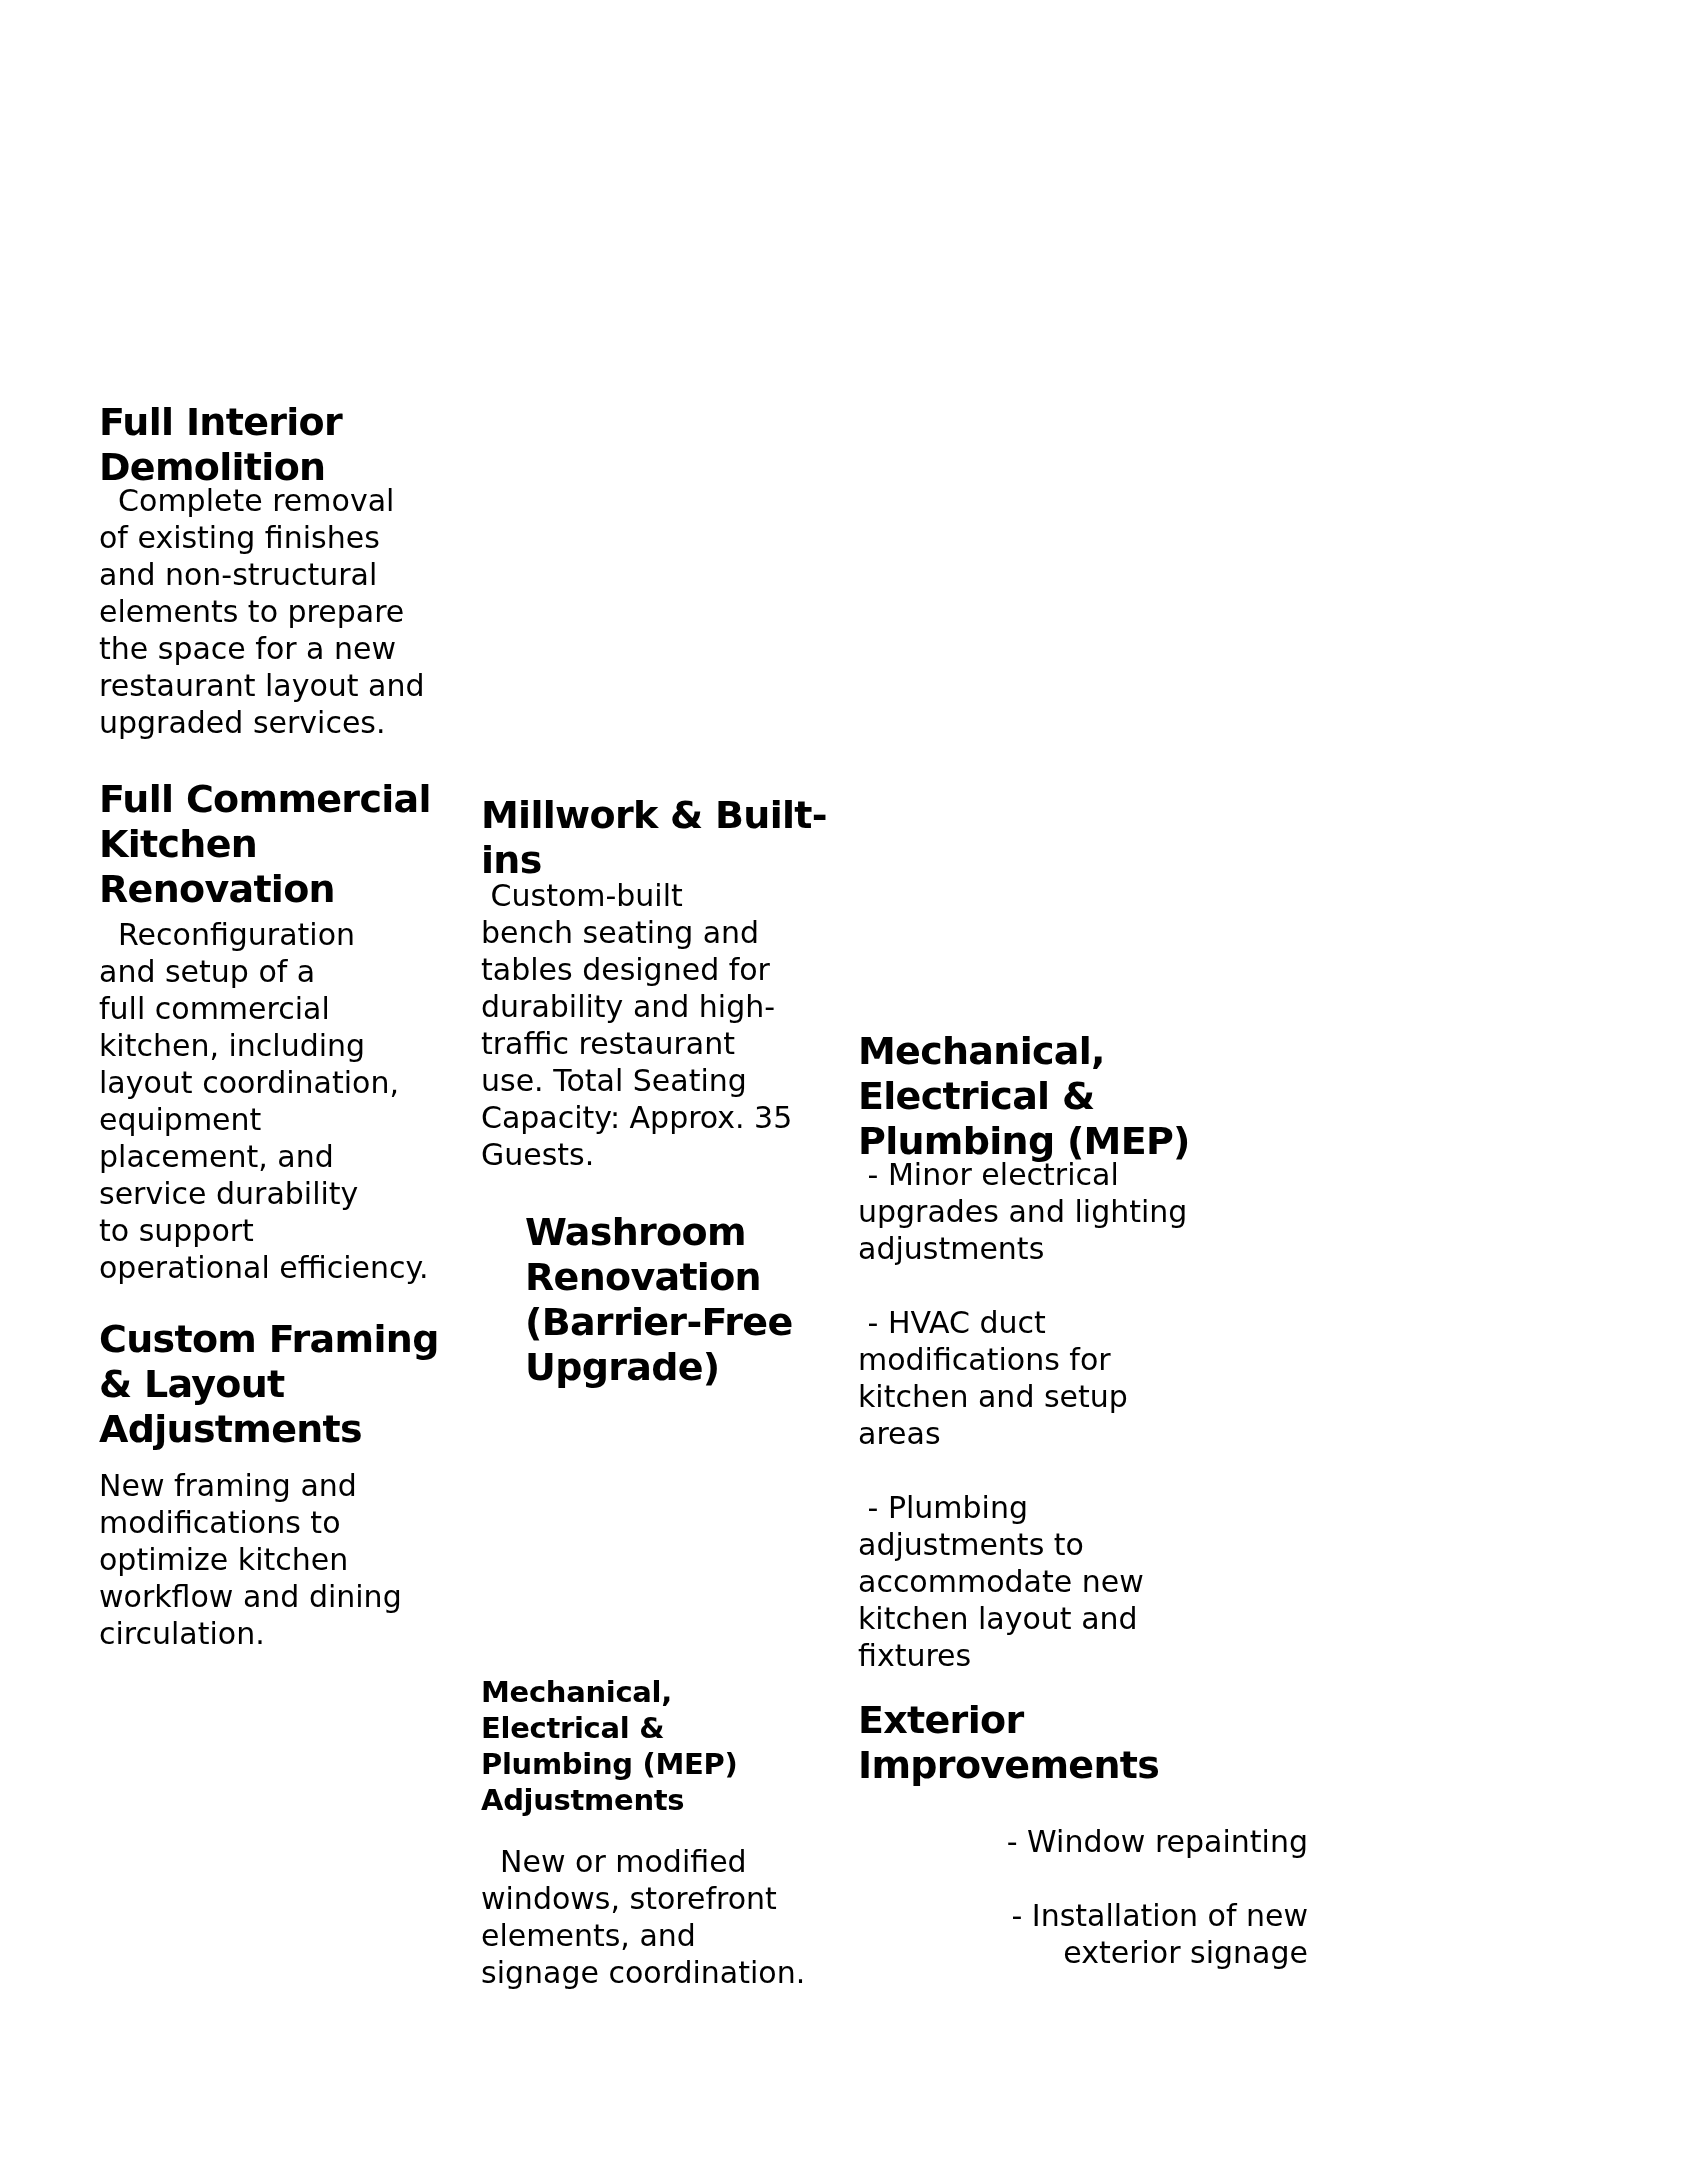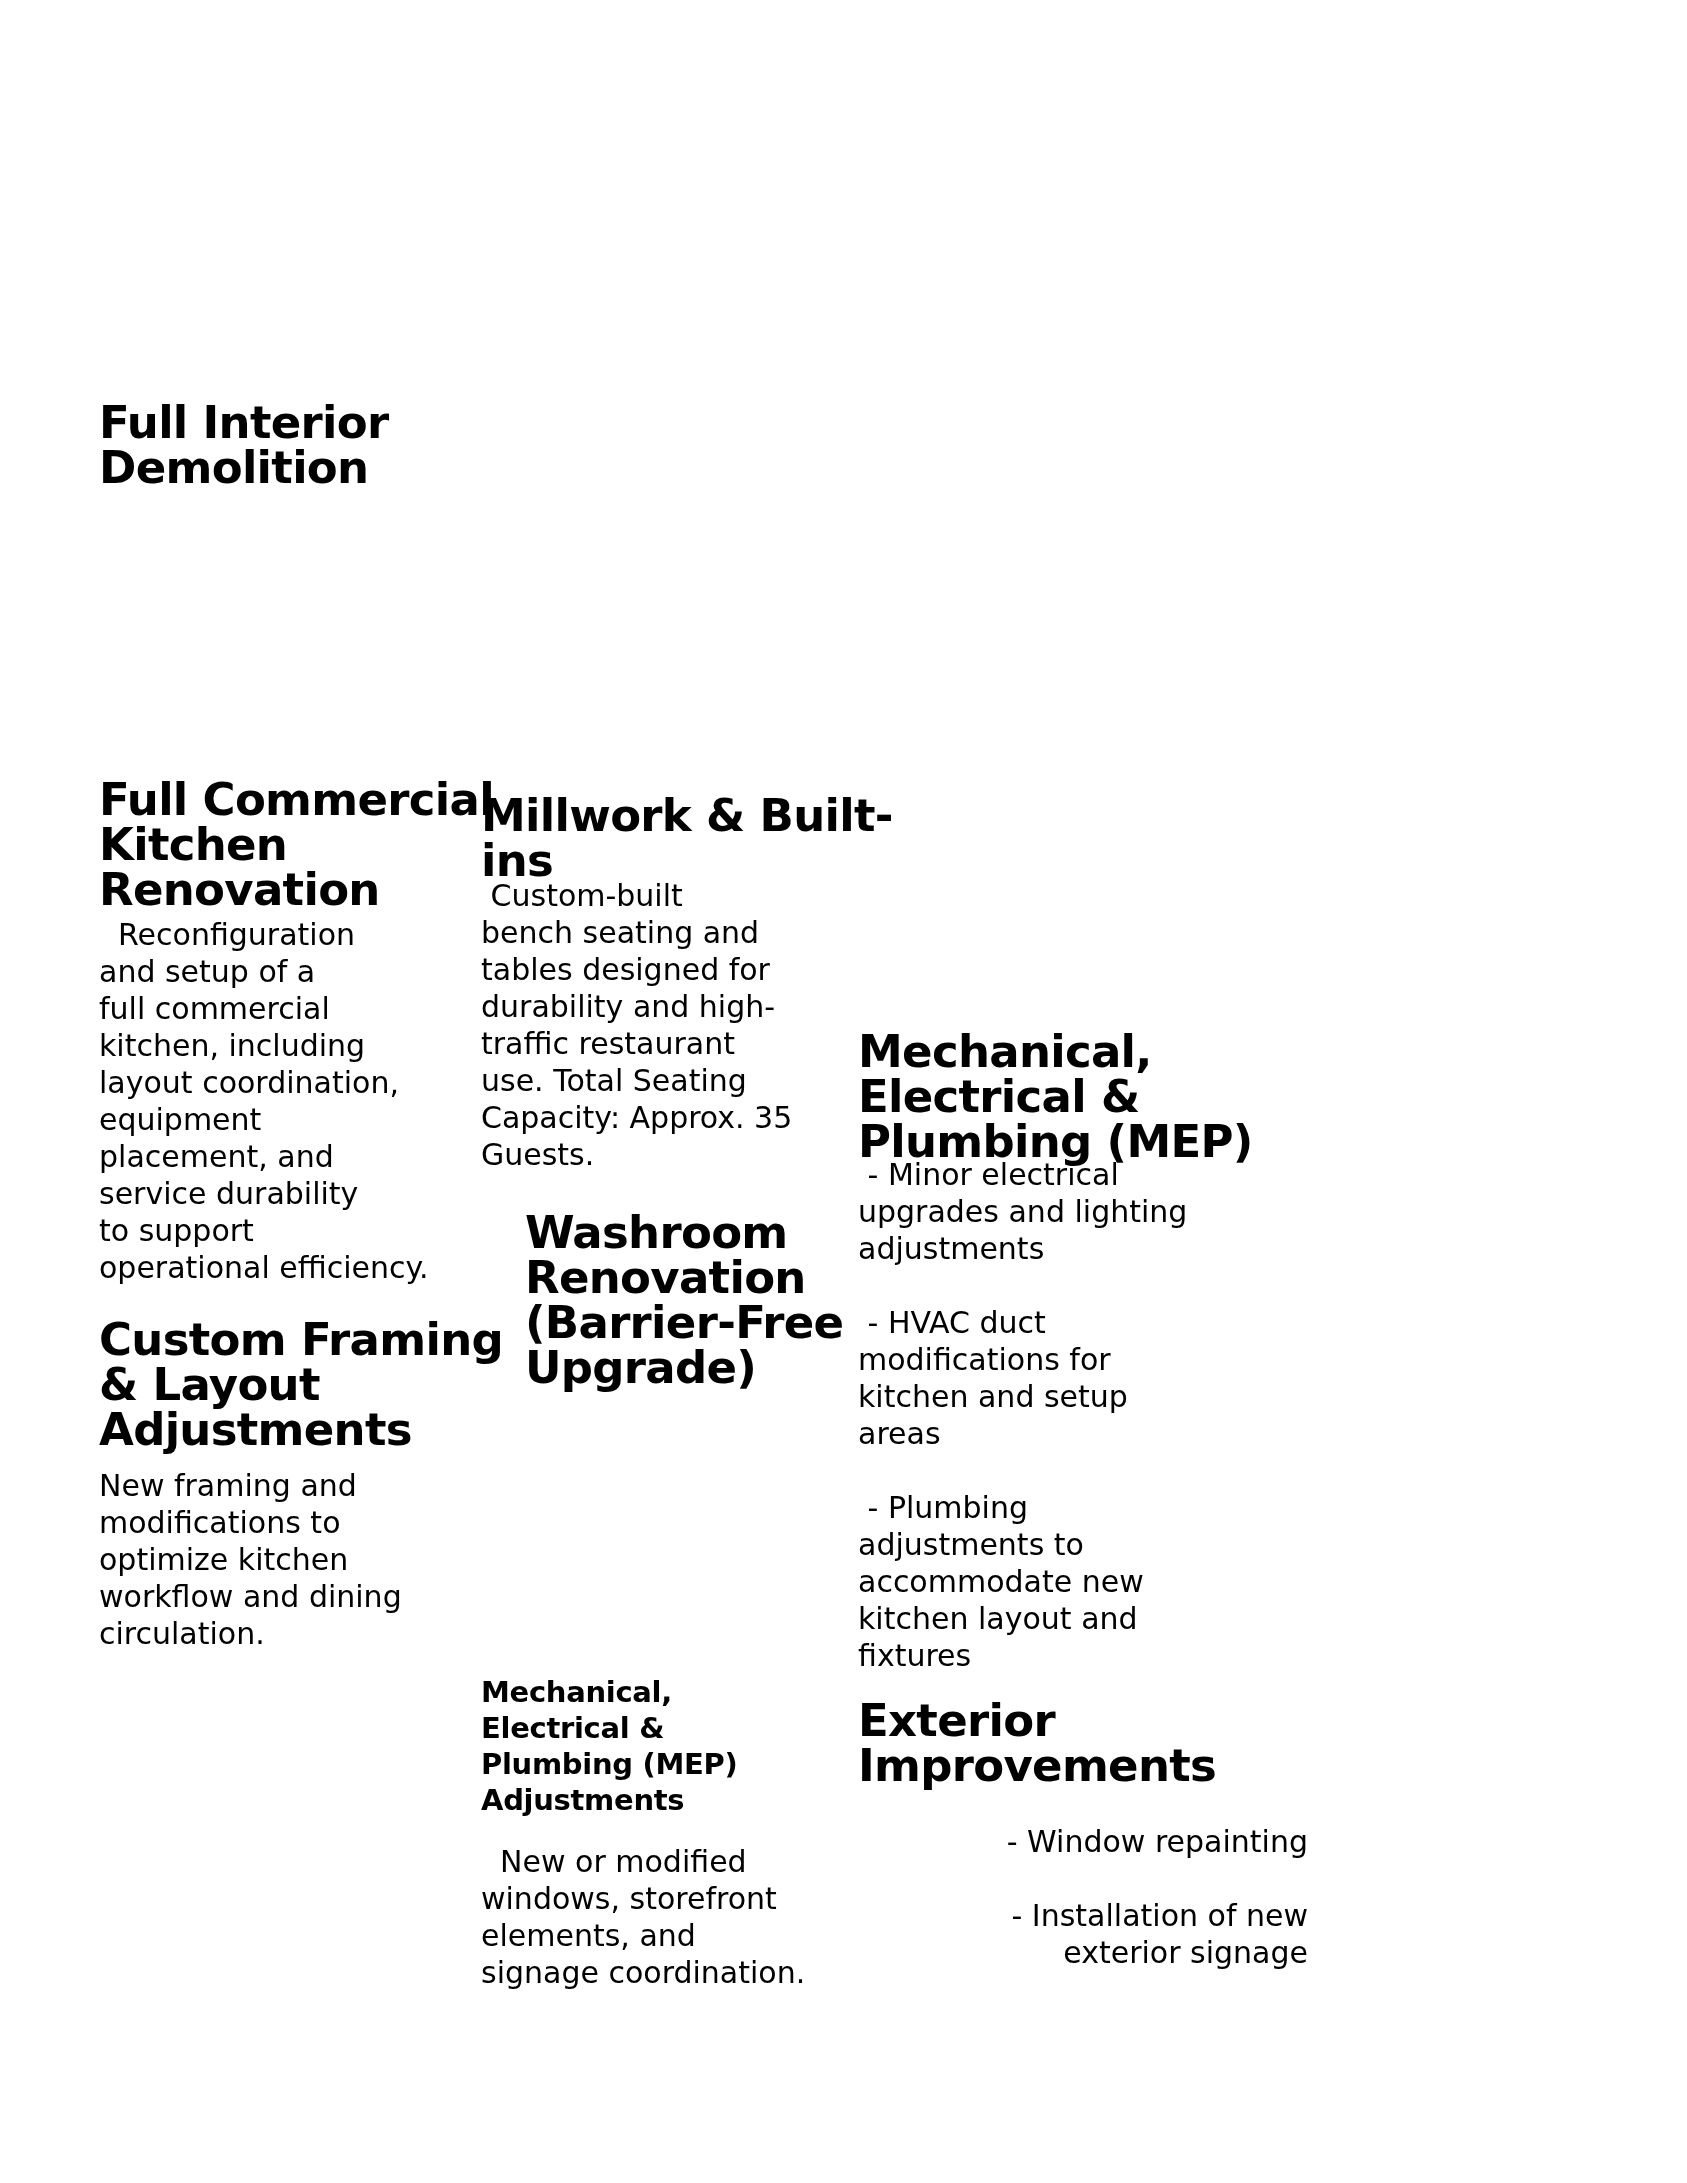--- a/index.html
+++ b/index.html
@@ -12,21 +12,21 @@
     width: 1687px;
     height: 2183px;
     background: #ffffff;
     color: #000000;
     overflow: hidden;
   }
   .h1 {
     position: absolute;
     font-family: "DejaVu Sans", sans-serif;
     font-weight: 700;
-    font-size: 45px;
+    font-size: 38px;
     line-height: 45px;
     letter-spacing: -0.7px;
     white-space: pre-wrap;
     width: 437px;
   }
   .h2 {
     position: absolute;
     font-family: "DejaVu Sans", sans-serif;
     font-weight: 700;
     font-size: 29px;
@@ -67,20 +67,27 @@
   .b8h { top: 1698px; }
   .b8b { top: 1823px; text-align: right; }
 </style>
 </head>
 <body>
 
 <div class="page">
 
   <div class="h1 col1 b1h">Full Interior
 Demolition</div>
+  <div class="body-text col1 b1b">  Complete removal
+of existing finishes
+and non-structural
+elements to prepare
+the space for a new
+restaurant layout and
+upgraded services.</div>
 
   <div class="h1 col1 b2h">Full Commercial
 Kitchen
 Renovation</div>
   <div class="body-text col1 b2b">  Reconfiguration
 and setup of a
 full commercial
 kitchen, including
 layout coordination,
 equipment

